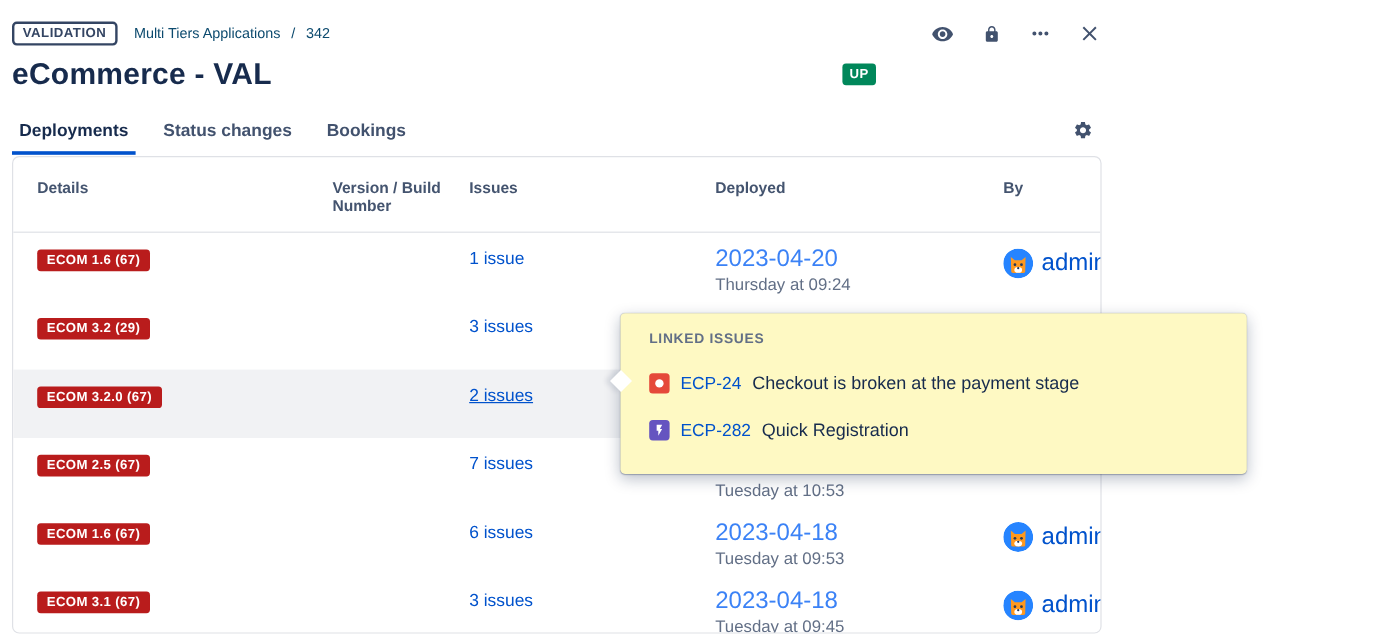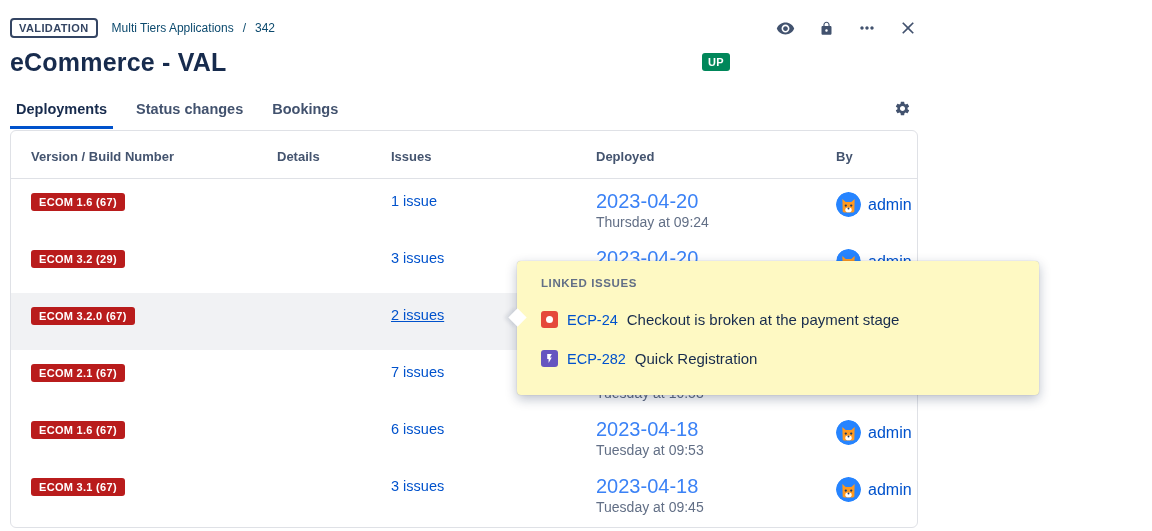--- a/index.html
+++ b/index.html
@@ -42,21 +42,21 @@
   .trow.highlighted { background:#F1F2F4; }
   .cell-version { padding-left:20px; }
   .vbadge { display:inline-block; background:#b91c1c; color:#fff; font-size:11px; font-weight:700;
     border-radius:3px; padding:3px 8px; letter-spacing:.3px; white-space:nowrap; }
   .issues-link { color:#0052CC; font-size:14.5px; text-decoration:none; cursor:pointer; }
   .issues-link.underlined { text-decoration:underline; }
   .date-main { font-size:20px; color:#3b82f6; line-height:18px; min-height:18px; }
   .date-sub { font-size:14px; color:#626F86; line-height:18px; margin-top:3px; }
   .by-cell { display:flex; align-items:center; gap:7px; }
   .avatar { width:25px; height:25px; border-radius:50%; overflow:hidden; flex:0 0 auto; }
-  .by-link { color:#0052CC; font-size:16px; text-decoration:none; cursor:pointer; }
+  .by-link { color:#0052CC; font-size:20px; text-decoration:none; cursor:pointer; }
   .actions-cell { display:flex; justify-content:flex-end; gap:11px; padding-right:18px; padding-top:2px; }
   .action-btn { cursor:pointer; } .action-btn svg { fill:#42526E; }
 
   
   .popup { position:absolute; left:517px; top:261px; width:522px; height:134px; background:#fef9c3;
     border-radius:4px; z-index:10; padding:16px 24px;
     box-shadow:0 4px 12px rgba(9,30,66,.28), 0 0 1px rgba(9,30,66,.31); }
   .popup-arrow { position:absolute; left:-6px; top:50px; width:13px; height:13px; background:#fff;
     transform:rotate(45deg); box-shadow:-3px 3px 4px rgba(9,30,66,.10); }
   .popup-title { font-size:11.5px; font-weight:700; color:#626F86; letter-spacing:.6px; }
@@ -117,22 +117,22 @@
     <span class="tab">Bookings</span>
     <span class="gear">
       <svg width="17" height="17" viewBox="0 0 24 24">
           <path d="M19.14,12.94c0.04-0.3,0.06-0.61,0.06-0.94c0-0.32-0.02-0.64-0.07-0.94l2.03-1.58c0.18-0.14,0.23-0.41,0.12-0.61l-1.92-3.32c-0.12-0.22-0.37-0.29-0.59-0.22l-2.39,0.96c-0.5-0.38-1.03-0.7-1.62-0.94L14.4,2.81c-0.04-0.24-0.24-0.41-0.48-0.41h-3.84c-0.24,0-0.43,0.17-0.47,0.41L9.25,5.35C8.66,5.59,8.12,5.92,7.63,6.29L5.24,5.33c-0.22-0.08-0.47,0-0.59,0.22L2.74,8.87C2.62,9.08,2.66,9.34,2.86,9.48l2.03,1.58C4.84,11.36,4.8,11.69,4.8,12s0.02,0.64,0.07,0.94l-2.03,1.58c-0.18,0.14-0.23,0.41-0.12,0.61l1.92,3.32c0.12,0.22,0.37,0.29,0.59,0.22l2.39-0.96c0.5,0.38,1.03,0.7,1.62,0.94l0.36,2.54c0.05,0.24,0.24,0.41,0.48,0.41h3.84c0.24,0,0.44-0.17,0.47-0.41l0.36-2.54c0.59-0.24,1.13-0.56,1.62-0.94l2.39,0.96c0.22,0.08,0.47,0,0.59-0.22l1.92-3.32c0.12-0.22,0.07-0.47-0.12-0.61L19.14,12.94z M12,15.6c-1.98,0-3.6-1.62-3.6-3.6s1.62-3.6,3.6-3.6s3.6,1.62,3.6,3.6S13.98,15.6,12,15.6z"></path>
         </svg>
     </span>
   </div>
 
   <div class="tcontainer">
     <div class="tgrid thead">
+      <div class="th">Details</div>
       <div class="th">Version / Build Number</div>
-      <div class="th">Details</div>
       <div class="th">Issues</div>
       <div class="th">Deployed</div>
       <div class="th">By</div>
       <div class="th"></div>
     </div>
     <div id="tbody">
   <div class="tgrid trow">
     <div class="cell-version">
       <span class="vbadge">ECOM 1.6 (67)</span>
     </div>
@@ -210,21 +210,21 @@
       <span class="action-btn">
         <svg width="15" height="15" viewBox="0 0 24 24">
                 <path d="M6 19c0 1.1.9 2 2 2h8c1.1 0 2-.9 2-2V7H6v12zM19 4h-3.5l-1-1h-5l-1 1H5v2h14V4z"></path>
               </svg>
       </span>
     </div>
   </div>
 
   <div class="tgrid trow">
     <div class="cell-version">
-      <span class="vbadge">ECOM 2.1 (67)</span>
+      <span class="vbadge">ECOM 2.5 (67)</span>
     </div>
     <div class="cell-details"></div>
     <div class="cell-issues">
       <a class="issues-link">7 issues</a>
     </div>
     <div class="cell-date">
       <div class="date-main"></div>
       <div class="date-sub">Tuesday at 10:53</div>
     </div>
     <div class="by-cell"></div>

